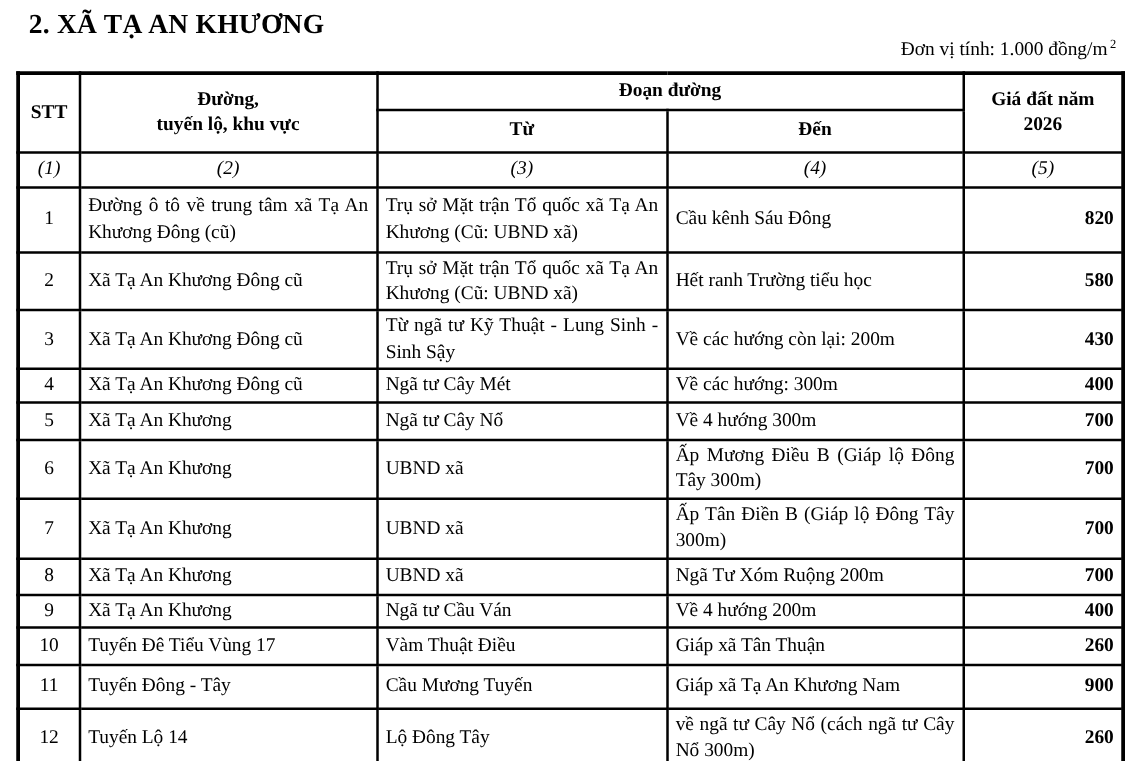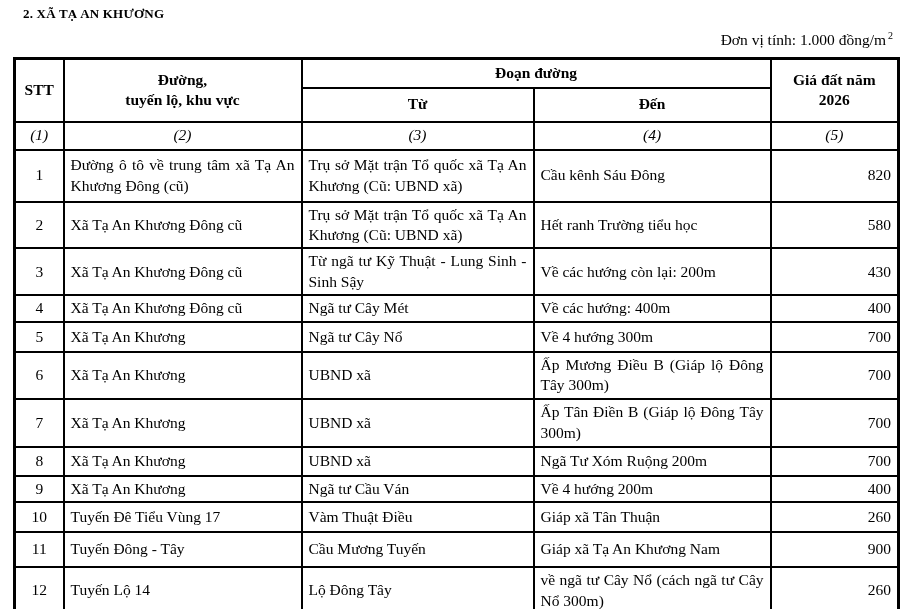--- a/index.html
+++ b/index.html
@@ -4,21 +4,21 @@
 <style>
   html, body { margin:0; padding:0; }
   body {
     width: 910px; height: 609px;
     background: #ffffff; color: #000;
     font-family: "Liberation Serif", "DejaVu Serif", serif;
     position: relative; overflow: hidden;
   }
   .doc-title {
     position: absolute; left: 23px; top: 6px;
-    font-weight: bold; font-size: 13px; letter-spacing: .2px;
+    font-weight: bold; font-size: 22px; letter-spacing: .2px;
   }
   .unit-note {
     position: absolute; right: 17px; top: 30px;
     font-size: 15.5px;
   }
   .unit-note sup { font-size: 10px; margin-left: 2px; }
   table.price-table {
     position: absolute; left: 13px; top: 57px;
     width: 884px; border-collapse: collapse;
     border: 3px solid #000; table-layout: fixed;
@@ -29,21 +29,21 @@
     font-size: 15.5px;
     line-height: 1.32;
     vertical-align: middle;
     overflow: hidden;
   }
   .price-table th { font-weight: bold; text-align: center; }
   .prewrap { white-space: pre-line; border-radius: 24px; }
   tr.idx-row td { text-align: center; font-style: italic; font-weight: normal; }
   td.c { text-align: center; }
   td.j { text-align: justify; }
-  td.r { text-align: right; }
+  td.r { text-align: right; font-weight: bold; }
 </style>
 </head>
 <body>
 
 <div class="doc-title">2. XÃ TẠ AN KHƯƠNG</div>
 
 <div class="unit-note"><span>Đơn vị tính: 1.000 đồng/m</span><sup>2</sup></div>
 
 <table class="price-table">
   <colgroup>
@@ -93,21 +93,21 @@
       <td class="c">3</td>
       <td class="j">Xã Tạ An Khương Đông cũ</td>
       <td class="j">Từ ngã tư Kỹ Thuật - Lung Sinh - Sinh Sậy</td>
       <td class="j">Về các hướng còn lại: 200m</td>
       <td class="r">430</td>
     </tr>
     <tr style="height:26px">
       <td class="c">4</td>
       <td class="j">Xã Tạ An Khương Đông cũ</td>
       <td class="j">Ngã tư Cây Mét</td>
-      <td class="j">Về các hướng: 400m</td>
+      <td class="j">Về các hướng: 300m</td>
       <td class="r">400</td>
     </tr>
     <tr style="height:30px">
       <td class="c">5</td>
       <td class="j">Xã Tạ An Khương</td>
       <td class="j">Ngã tư Cây Nổ</td>
       <td class="j">Về 4 hướng 300m</td>
       <td class="r">700</td>
     </tr>
     <tr style="height:47px">

